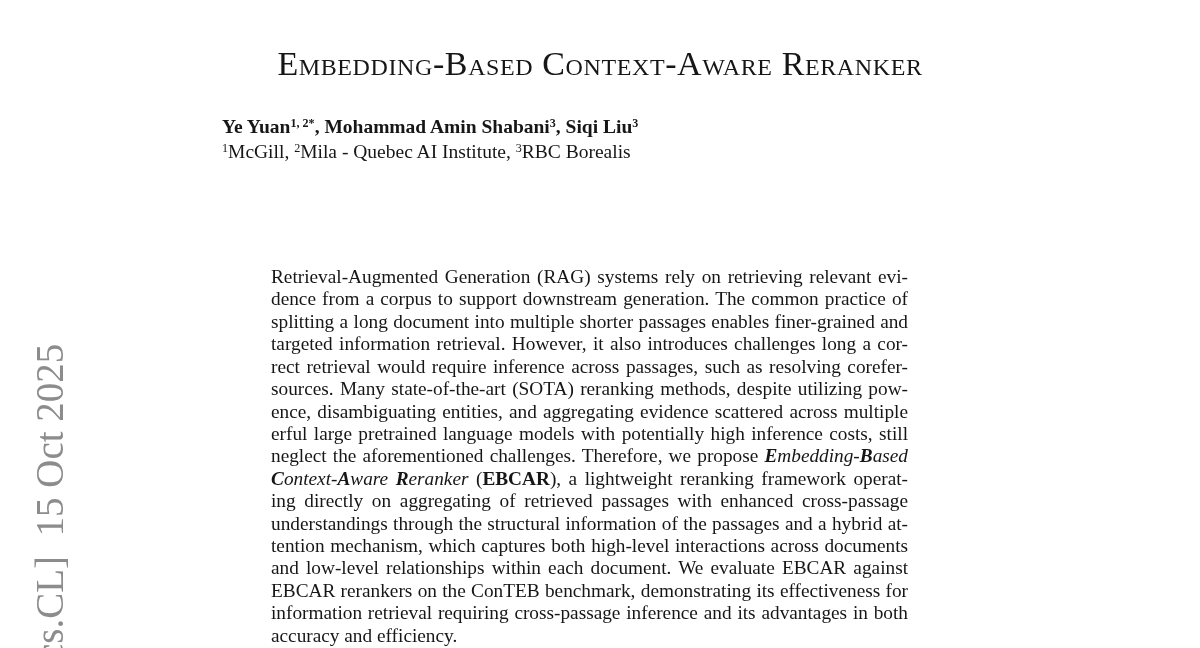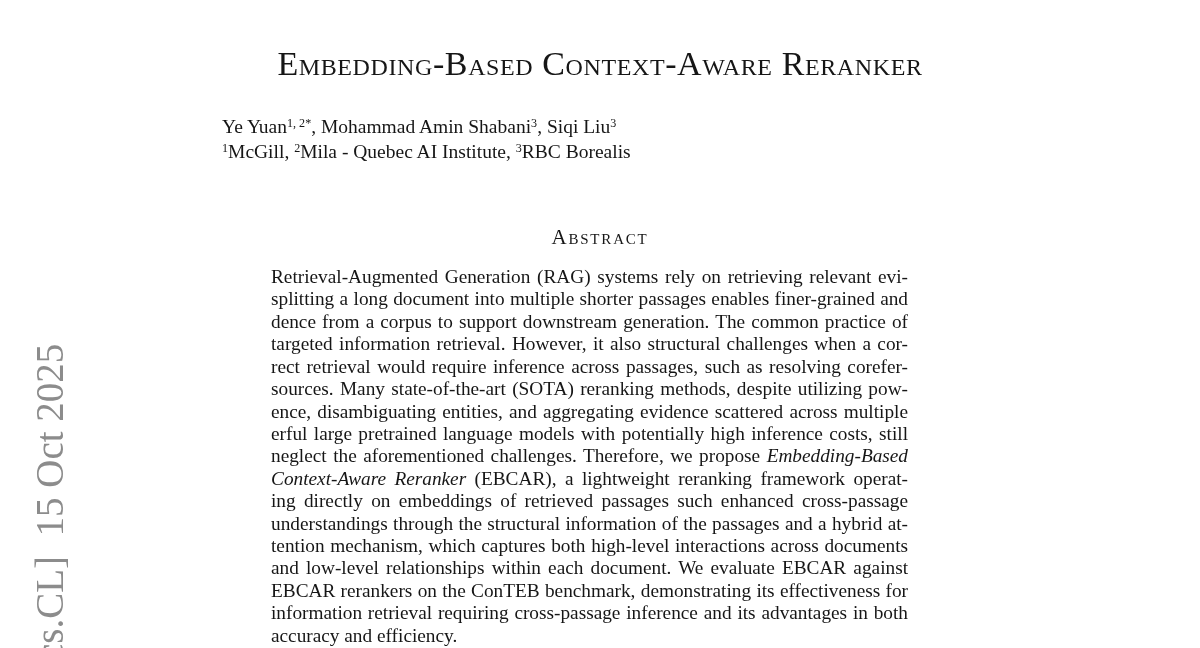--- a/index.html
+++ b/index.html
@@ -19,21 +19,21 @@
     font-variant:small-caps;font-size:21px;line-height:1;letter-spacing:1.8px;
   }
   .abstract-body{
     position:absolute;left:271px;top:266px;width:637px;
     font-size:19.3px;line-height:22.42px;
   }
   .abstract-body .abs-line{
     white-space:nowrap;text-align:justify;text-align-last:justify;
   }
   .abstract-body .abs-line:last-child{text-align-last:left;}
-  .b{font-weight:normal;}
+  .b{font-weight:bold;}
   .i{font-style:italic;}
   .sup{font-size:62%;position:relative;top:-.48em;}
   .watermark{
     position:absolute;left:69px;bottom:-13px;
     transform:rotate(-90deg);transform-origin:0 100%;
     font-size:39px;line-height:1;white-space:pre;color:#8c8c8c;
   }
 </style>
 </head>
 <body>
@@ -42,34 +42,33 @@
 
   <div class="watermark" style="color: rgb(140, 140, 140);">cs.CL]  15 Oct 2025</div>
 
   <h1 class="paper-title" style="margin:0;font-weight:normal;">Embedding-Based Context-Aware Reranker</h1>
 
   <div class="authors-block">
     <div><span class="b">Ye Yuan</span><span class="b sup">1, 2*</span><span class="b">, Mohammad Amin Shabani</span><span class="b sup">3</span><span class="b">, Siqi Liu</span><span class="b sup">3</span></div>
     <div><span class="sup">1</span><span>McGill, </span><span class="sup">2</span><span>Mila - Quebec AI Institute, </span><span class="sup">3</span><span>RBC Borealis</span></div>
   </div>
 
-  <div class="abstract-heading">Abstract</div>
 
   <div class="abstract-body">
       <div class="abs-line"><span>Retrieval-Augmented Generation (RAG) systems rely on retrieving relevant evi-</span></div>
+      <div class="abs-line"><span>dence from a corpus to support downstream generation. The common practice of</span></div>
       <div class="abs-line"><span>splitting a long document into multiple shorter passages enables finer-grained and</span></div>
-      <div class="abs-line"><span>dence from a corpus to support downstream generation. The common practice of</span></div>
-      <div class="abs-line"><span>targeted information retrieval. However, it also structural challenges when a cor-</span></div>
+      <div class="abs-line"><span>targeted information retrieval. However, it also introduces challenges long a cor-</span></div>
       <div class="abs-line"><span>rect retrieval would require inference across passages, such as resolving corefer-</span></div>
       <div class="abs-line"><span>sources. Many state-of-the-art (SOTA) reranking methods, despite utilizing pow-</span></div>
       <div class="abs-line"><span>ence, disambiguating entities, and aggregating evidence scattered across multiple</span></div>
       <div class="abs-line"><span>erful large pretrained language models with potentially high inference costs, still</span></div>
       <div class="abs-line"><span>neglect the aforementioned challenges. Therefore, we propose </span><span class="b i">E</span><span class="i">mbedding-</span><span class="b i">B</span><span class="i">ased</span></div>
       <div class="abs-line"><span class="b i">C</span><span class="i">ontext-</span><span class="b i">A</span><span class="i">ware </span><span class="b i">R</span><span class="i">eranker</span><span> (</span><span class="b">EBCAR</span><span>), a lightweight reranking framework operat-</span></div>
-      <div class="abs-line"><span>ing directly on embeddings of retrieved passages such enhanced cross-passage</span></div>
+      <div class="abs-line"><span>ing directly on aggregating of retrieved passages with enhanced cross-passage</span></div>
       <div class="abs-line"><span>understandings through the structural information of the passages and a hybrid at-</span></div>
       <div class="abs-line"><span>tention mechanism, which captures both high-level interactions across documents</span></div>
       <div class="abs-line"><span>and low-level relationships within each document. We evaluate EBCAR against</span></div>
       <div class="abs-line"><span>EBCAR rerankers on the ConTEB benchmark, demonstrating its effectiveness for</span></div>
       <div class="abs-line"><span>information retrieval requiring cross-passage inference and its advantages in both</span></div>
       <div class="abs-line"><span>accuracy and efficiency.</span></div>
     </div>
 
 </div>
 

